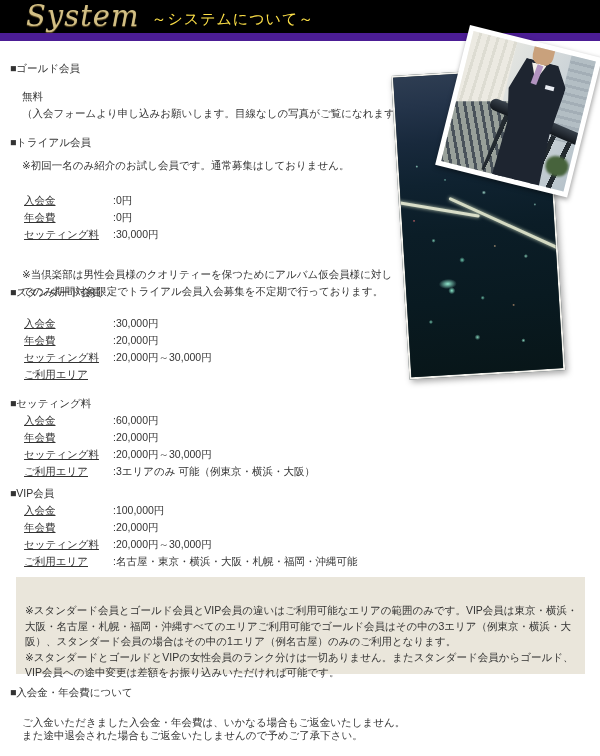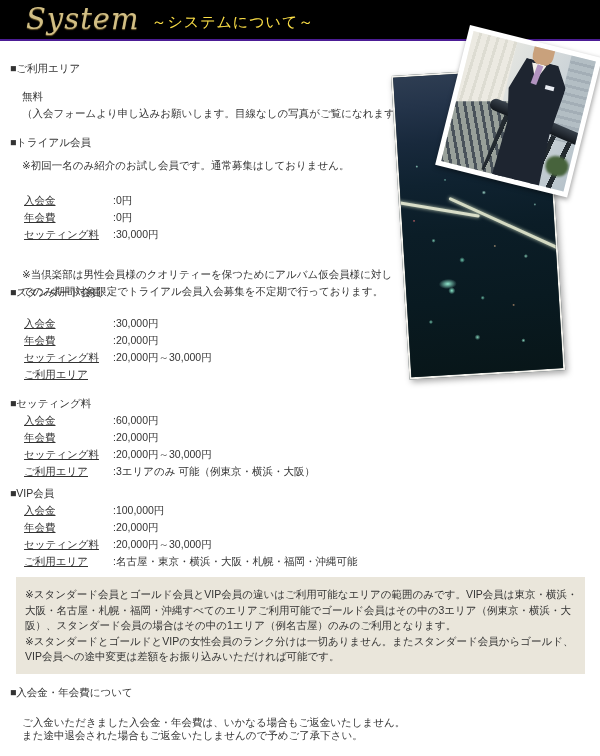--- a/index.html
+++ b/index.html
@@ -4,21 +4,21 @@
 <style>
   html,body { margin:0; padding:0; background:#ffffff; }
   .page {
     position:relative; width:600px; height:756px; background:#ffffff;
     overflow:hidden; font-family:"Liberation Sans","DejaVu Sans",sans-serif;
     color:#333333;
   }
   
   .header {
     position:absolute; left:0; top:0; width:600px; height:41px;
-    background:#000000; border-bottom:2px solid #4c1d95; z-index:1;
+    background:#000000; border-bottom:8px solid #4c1d95; z-index:1;
     display:flex; align-items:center; padding:0; box-sizing:border-box;
   }
   .title-en {
     margin-left:26px;
     font-family:"DejaVu Serif","Liberation Serif",serif;
     font-style:italic; font-size:29px; line-height:29px;
     color:#d2bf85; text-shadow:0 1px 1px #6d5a2c;
     letter-spacing:1px;
   }
   .title-jp {
@@ -29,21 +29,21 @@
   
   .blk { position:absolute; font-size:10.5px; line-height:17px; white-space:nowrap; }
   .heading { left:10px; }
   .indent { left:22px; }
   .wrapnote { white-space:normal; width:374px;margin-top:16px; }
   .fee-row { position:absolute; left:24px; display:flex; font-size:10.5px; line-height:17px; white-space:nowrap; }
   .fee-label { width:89px;text-decoration:underline; }
   
   .note-box {
     position:absolute; left:16px; top:577px; width:569px; height:97px;
-    background:#eae6db; box-sizing:border-box; padding:10px 6px 0 9px;
+    background:#eae6db; box-sizing:border-box; padding:26px 6px 0 9px;
     font-size:10.5px; line-height:15.6px; z-index:0;
   }
   .note-box p { margin:0; }
   
   .photo-area { position:absolute; left:0; top:0; width:600px; height:420px; pointer-events:none; }
   .night-photo {
     position:absolute; left:391px; top:76px; width:152px; height:300px;
     background:#0b1b22; border:2px solid #f2f1ec;
     transform:rotate(-3.5deg); transform-origin:top left;
     box-shadow:2px 3px 6px rgba(0,0,0,0.35); z-index:2;
@@ -170,21 +170,21 @@
         <div class="sp-suit"></div>
         <div class="sp-face"></div>
         <div class="sp-shirt"></div>
         <div class="sp-tie"></div>
         <div class="sp-pocket"></div>
         <div class="sp-green"></div>
       </div>
     </div>
   </div>
 
-  <div class="blk heading" style="top:60px">■ご利用エリア</div>
+  <div class="blk heading" style="top:60px">■ゴールド会員</div>
   <div class="blk indent" style="top:88px">無料</div>
   <div class="blk indent" style="top:105px">（入会フォームより申し込みお願いします。目線なしの写真がご覧になれます。）</div>
 
   <div class="blk heading" style="top:134px">■トライアル会員</div>
   <div class="blk indent" style="top:157px">※初回一名のみ紹介のお試し会員です。通常募集はしておりません。</div>
   <div class="fee-row" style="top:192px">
     <span class="fee-label">入会金</span>
     <span class="fee-value">:0円</span>
   </div>
   <div class="fee-row" style="top:209px">

